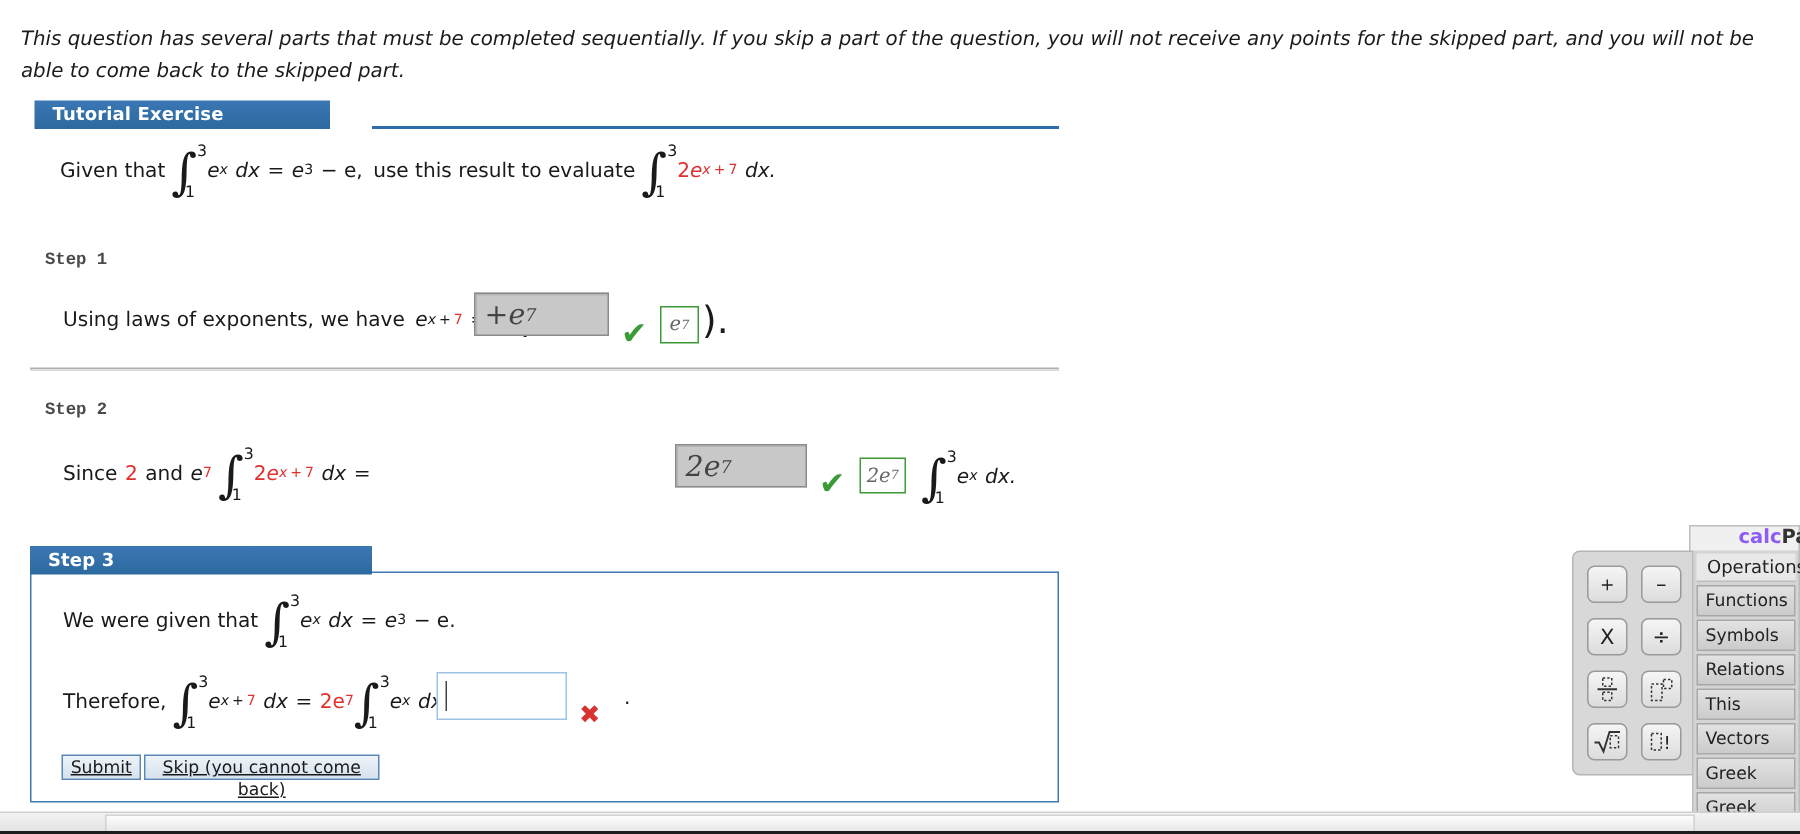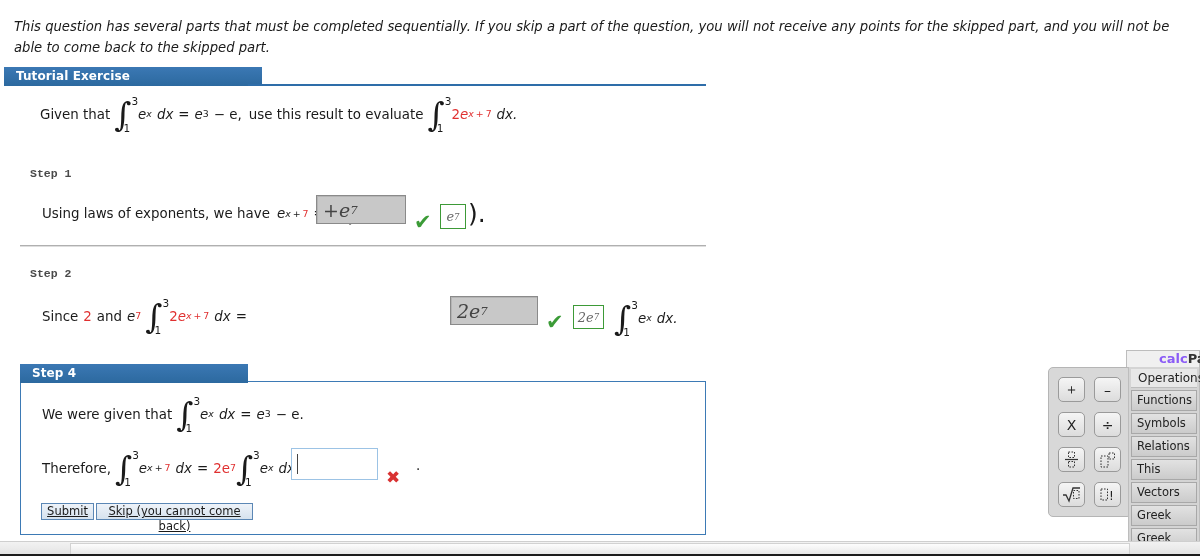--- a/index.html
+++ b/index.html
@@ -327,21 +327,21 @@
     background: #1d1d1d;
   }
 </style>
 </head>
 <body>
 
 <div id="page">
 
   <div class="intro">This question has several parts that must be completed sequentially. If you skip a part of the question, you will not receive any points for the skipped part, and you will not be able to come back to the skipped part.</div>
 
-  <div class="sect-header" style="left:4px; top:67px; width:258px;">Tutorial Exercise</div>
+  <div class="sect-header" style="left:23px; top:67px; width:197px;">Tutorial Exercise</div>
   <div class="sect-rule" style="left:248px; top:84px; width:458px;"></div>
 
   <div class="mathline" style="left:40px; top:96px;">
     <span class="txt">Given that</span>
     <span class="intg">
       <span class="sym">∫</span>
       <span class="lims">
         <span class="up">3</span>
         <span class="lo">1</span>
       </span>
@@ -437,21 +437,21 @@
       <span class="lims">
         <span class="up">3</span>
         <span class="lo">1</span>
       </span>
     </span>
     <span class="mi">e</span>
       <sup class="sp mi">x</sup>
     <span class="mi" style="margin-left:5px;">dx.</span>
   </div>
 
-  <div class="sect-header" style="left:20px; top:364px; width:228px; z-index:3;">Step 4</div>
+  <div class="sect-header" style="left:20px; top:364px; width:228px; z-index:3;">Step 3</div>
   <div class="panel" style="left:20px; top:381px; width:686px; height:154px;"></div>
 
   <div class="mathline" style="left:42px; top:396px;">
     <span class="txt">We were given that</span>
     <span class="intg">
       <span class="sym">∫</span>
       <span class="lims">
         <span class="up">3</span>
         <span class="lo">1</span>
       </span>

